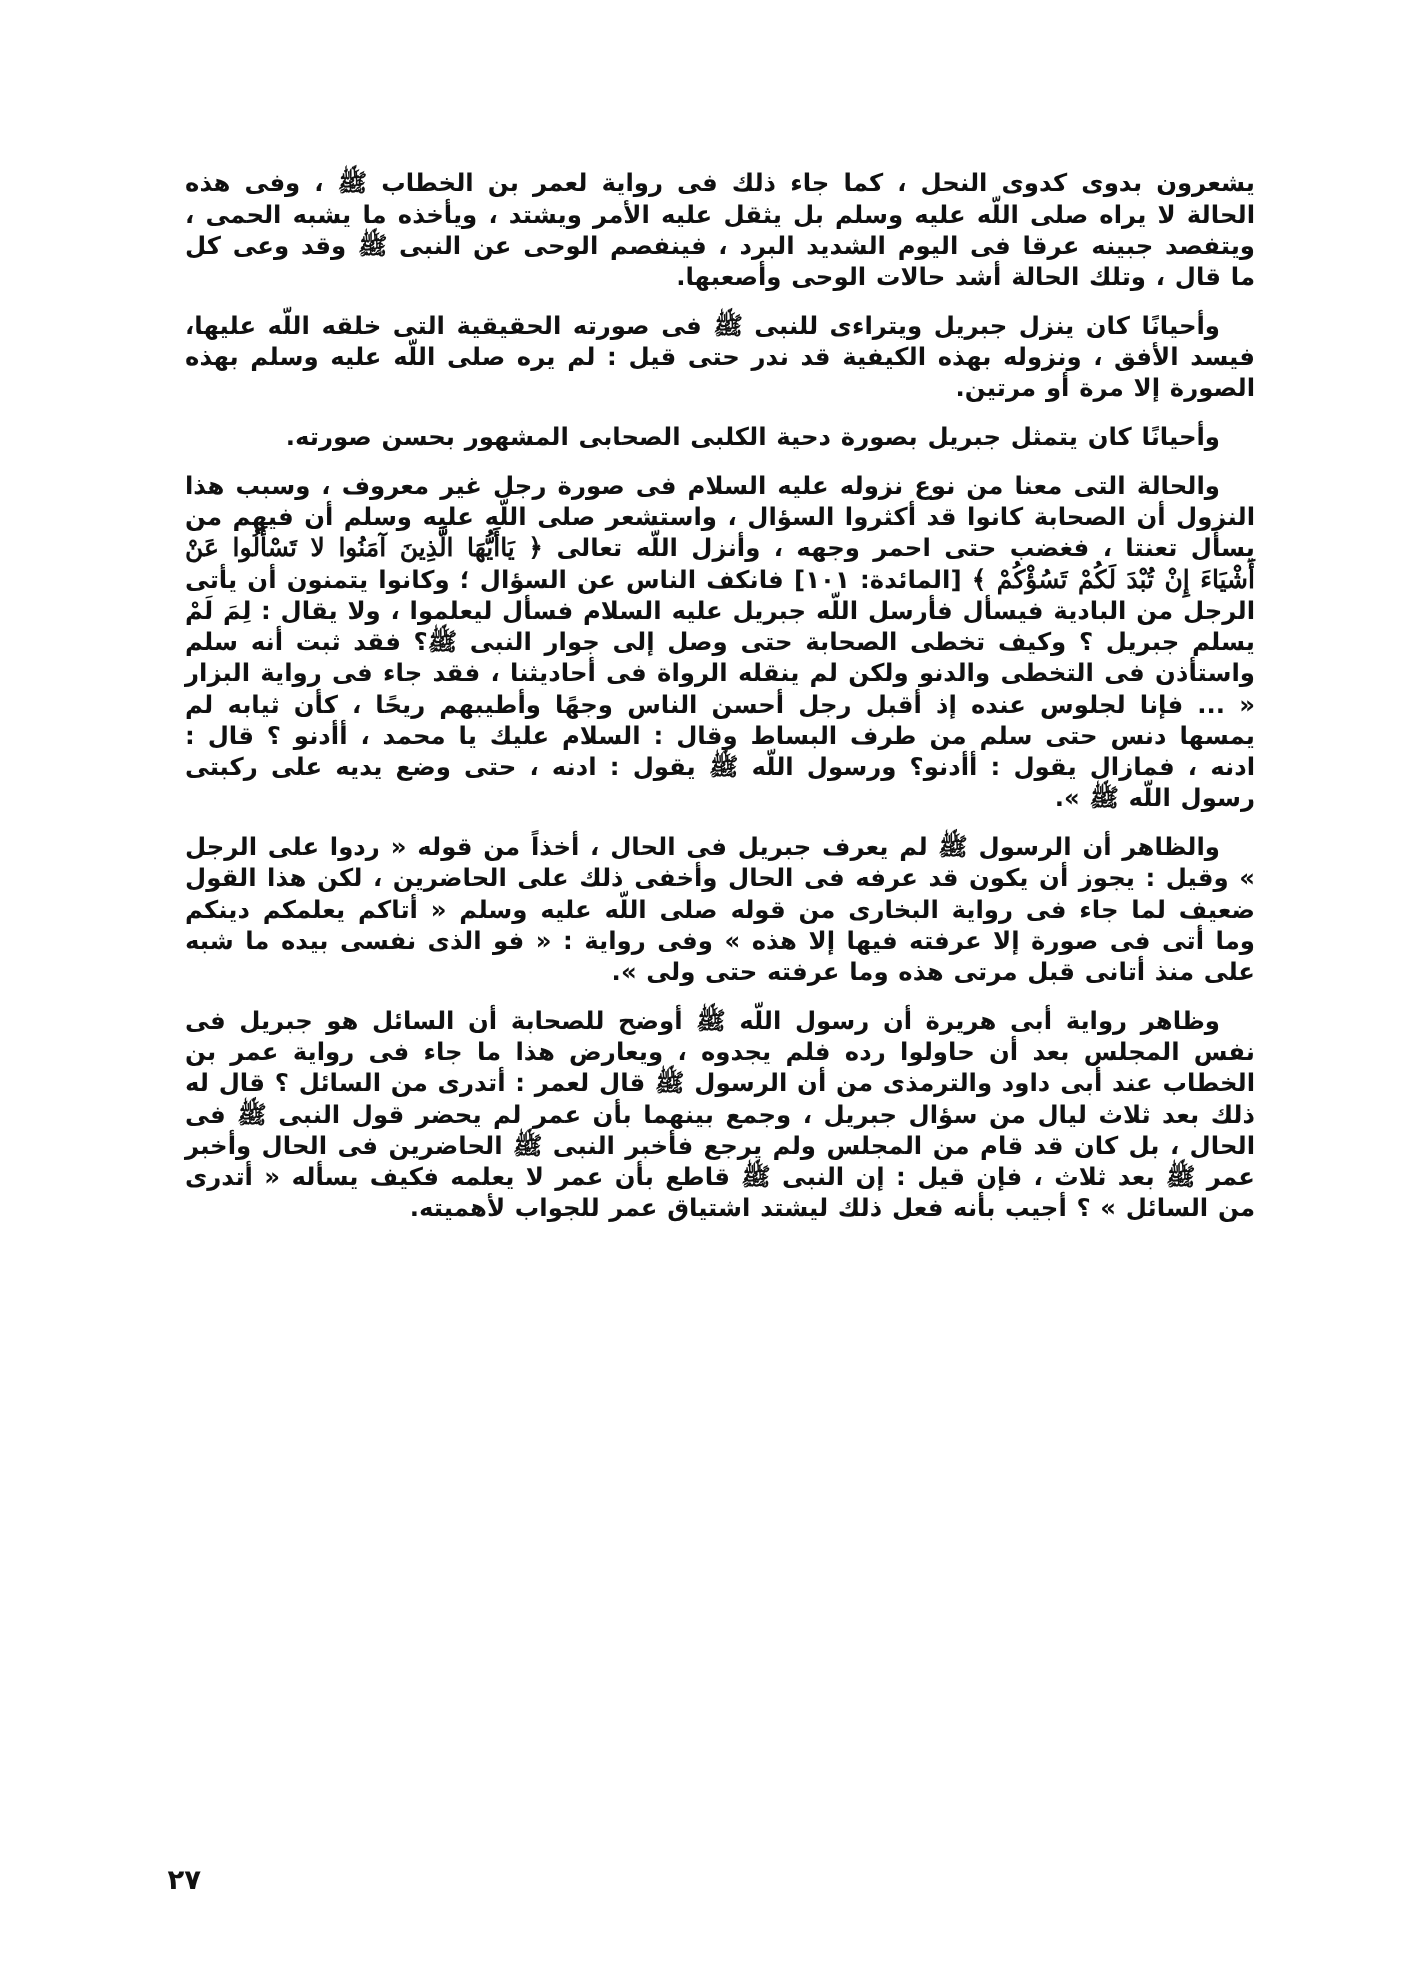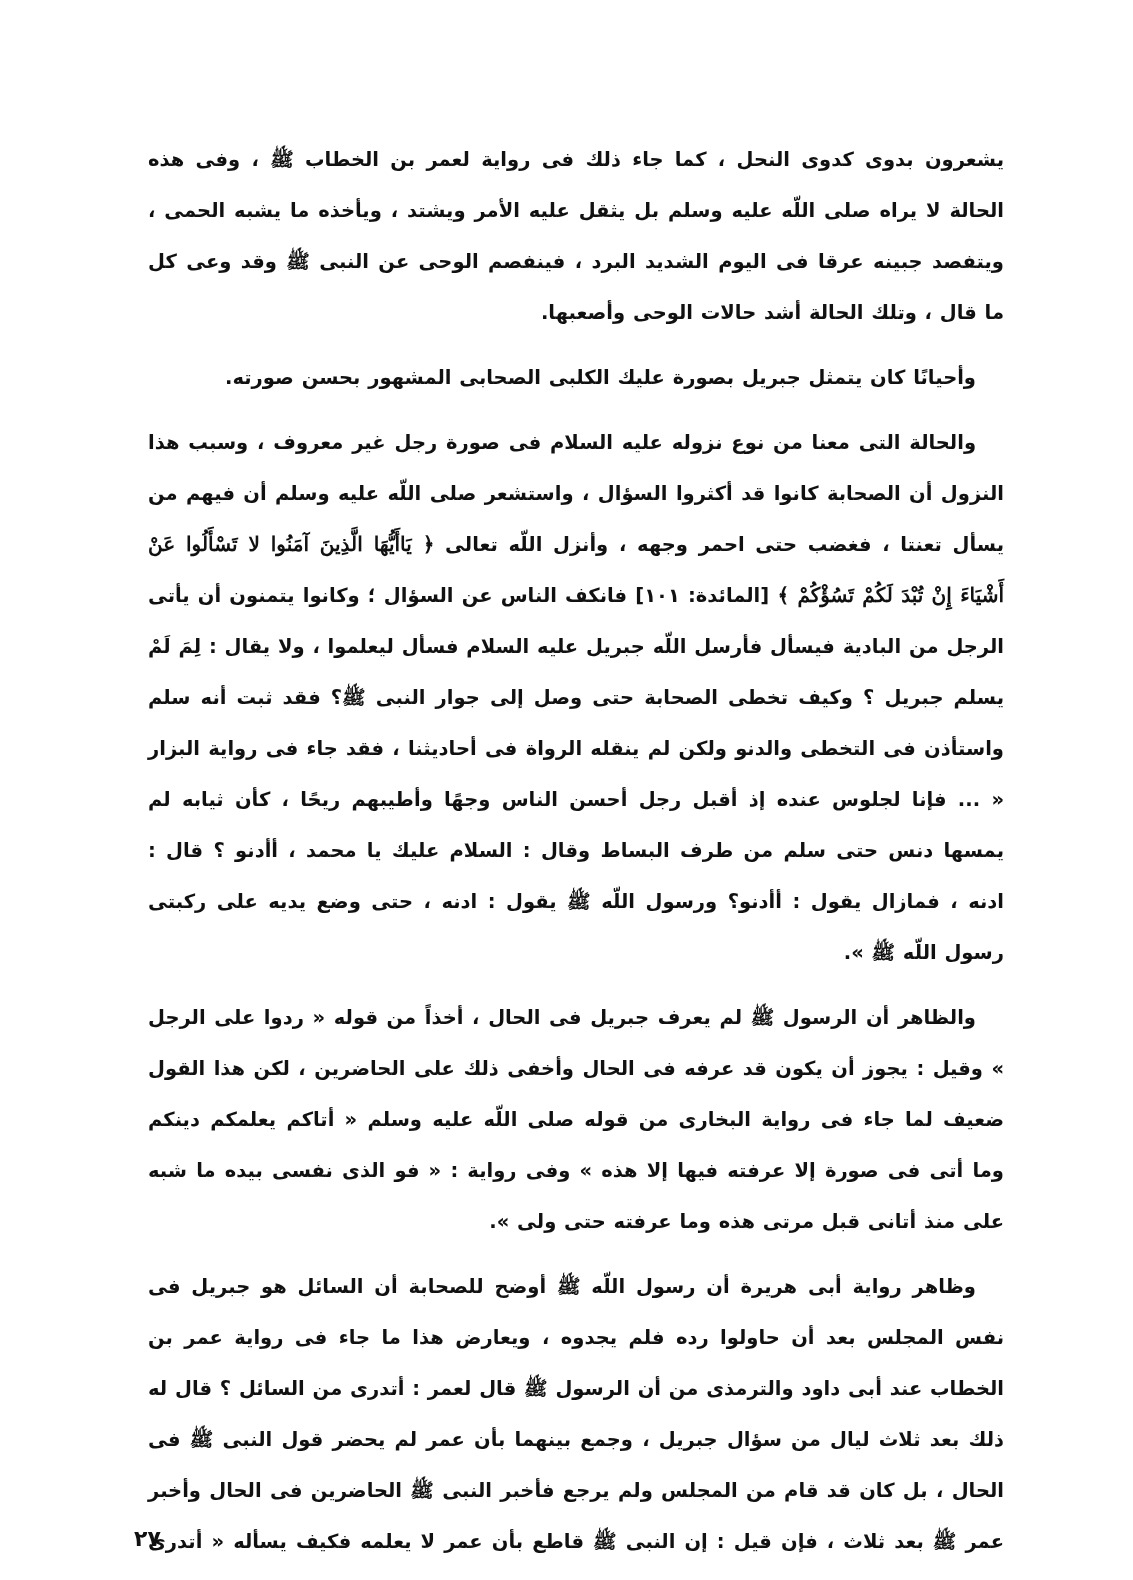--- a/index.html
+++ b/index.html
@@ -19,51 +19,52 @@
       position: absolute;
       left: 130px;
       top: 134px;
       width: 874px;
       direction: rtl;
       text-align: justify;
       text-align-last: right;
     }
     .para {
       font-size: 19.5px;
-      line-height: 51px;
+      line-height: 25px;
       margin: 0 0 14px 18px;
       font-weight: bold;
       letter-spacing: 0;
       word-spacing: 1px;
     }
     .para.indent {
       text-indent: 28px;
     }
     .para.short {
       text-indent: 28px;
     }
     .verse {
       font-family: "DejaVu Serif", serif;
       font-weight: bold;
       font-size: 20px;
     }
     .page-number {
       position: absolute;
       left: 134px;
-      top: 1526px;
+      top: 1492px;
       font-size: 22px;
       font-weight: bold;
       direction: rtl;
       font-family: "DejaVu Sans", sans-serif;
     }
   </style>
 </head>
 <body>
 
 <div class="page">
   <p class="para">يشعرون بدوى كدوى النحل ، كما جاء ذلك فى رواية لعمر بن الخطاب ﷺ ، وفى هذه الحالة لا يراه صلى اللّه عليه وسلم بل يثقل عليه الأمر ويشتد ، ويأخذه ما يشبه الحمى ، ويتفصد جبينه عرقا فى اليوم الشديد البرد ، فينفصم الوحى عن النبى ﷺ وقد وعى كل ما قال ، وتلك الحالة أشد حالات الوحى وأصعبها.</p>
-  <p class="para short">وأحيانًا كان يتمثل جبريل بصورة عليك الكلبى الصحابى المشهور بحسن صورته.</p>
+  <p class="para indent">وأحيانًا كان ينزل جبريل ويتراءى للنبى ﷺ فى صورته الحقيقية التى خلقه اللّه عليها، فيسد الأفق ، ونزوله بهذه الكيفية قد ندر حتى قيل : لم يره صلى اللّه عليه وسلم بهذه الصورة إلا مرة أو مرتين.</p>
+  <p class="para short">وأحيانًا كان يتمثل جبريل بصورة دحية الكلبى الصحابى المشهور بحسن صورته.</p>
   <p class="para indent"><span>والحالة التى معنا من نوع نزوله عليه السلام فى صورة رجل غير معروف ، وسبب هذا النزول أن الصحابة كانوا قد أكثروا السؤال ، واستشعر صلى اللّه عليه وسلم أن فيهم من يسأل تعنتا ، فغضب حتى احمر وجهه ، وأنزل اللّه تعالى </span><span class="verse">﴿ يَاأَيُّهَا الَّذِينَ آمَنُوا لا تَسْأَلُوا عَنْ أَشْيَاءَ إِنْ تُبْدَ لَكُمْ تَسُؤْكُمْ ﴾</span><span> [المائدة: ١٠١] فانكف الناس عن السؤال ؛ وكانوا يتمنون أن يأتى الرجل من البادية فيسأل فأرسل اللّه جبريل عليه السلام فسأل ليعلموا ، ولا يقال : لِمَ لَمْ يسلم جبريل ؟ وكيف تخطى الصحابة حتى وصل إلى جوار النبى ﷺ؟ فقد ثبت أنه سلم واستأذن فى التخطى والدنو ولكن لم ينقله الرواة فى أحاديثنا ، فقد جاء فى رواية البزار « ... فإنا لجلوس عنده إذ أقبل رجل أحسن الناس وجهًا وأطيبهم ريحًا ، كأن ثيابه لم يمسها دنس حتى سلم من طرف البساط وقال : السلام عليك يا محمد ، أأدنو ؟ قال : ادنه ، فمازال يقول : أأدنو؟ ورسول اللّه ﷺ يقول : ادنه ، حتى وضع يديه على ركبتى رسول اللّه ﷺ ».</span></p>
   <p class="para indent">والظاهر أن الرسول ﷺ لم يعرف جبريل فى الحال ، أخذاً من قوله « ردوا على الرجل » وقيل : يجوز أن يكون قد عرفه فى الحال وأخفى ذلك على الحاضرين ، لكن هذا القول ضعيف لما جاء فى رواية البخارى من قوله صلى اللّه عليه وسلم « أتاكم يعلمكم دينكم وما أتى فى صورة إلا عرفته فيها إلا هذه » وفى رواية : « فو الذى نفسى بيده ما شبه على منذ أتانى قبل مرتى هذه وما عرفته حتى ولى ».</p>
   <p class="para indent">وظاهر رواية أبى هريرة أن رسول اللّه ﷺ أوضح للصحابة أن السائل هو جبريل فى نفس المجلس بعد أن حاولوا رده فلم يجدوه ، ويعارض هذا ما جاء فى رواية عمر بن الخطاب عند أبى داود والترمذى من أن الرسول ﷺ قال لعمر : أتدرى من السائل ؟ قال له ذلك بعد ثلاث ليال من سؤال جبريل ، وجمع بينهما بأن عمر لم يحضر قول النبى ﷺ فى الحال ، بل كان قد قام من المجلس ولم يرجع فأخبر النبى ﷺ الحاضرين فى الحال وأخبر عمر ﷺ بعد ثلاث ، فإن قيل : إن النبى ﷺ قاطع بأن عمر لا يعلمه فكيف يسأله « أتدرى من السائل » ؟ أجيب بأنه فعل ذلك ليشتد اشتياق عمر للجواب لأهميته.</p>
 </div>
 
 <div class="page-number">٢٧</div>
 
 </body></html>

